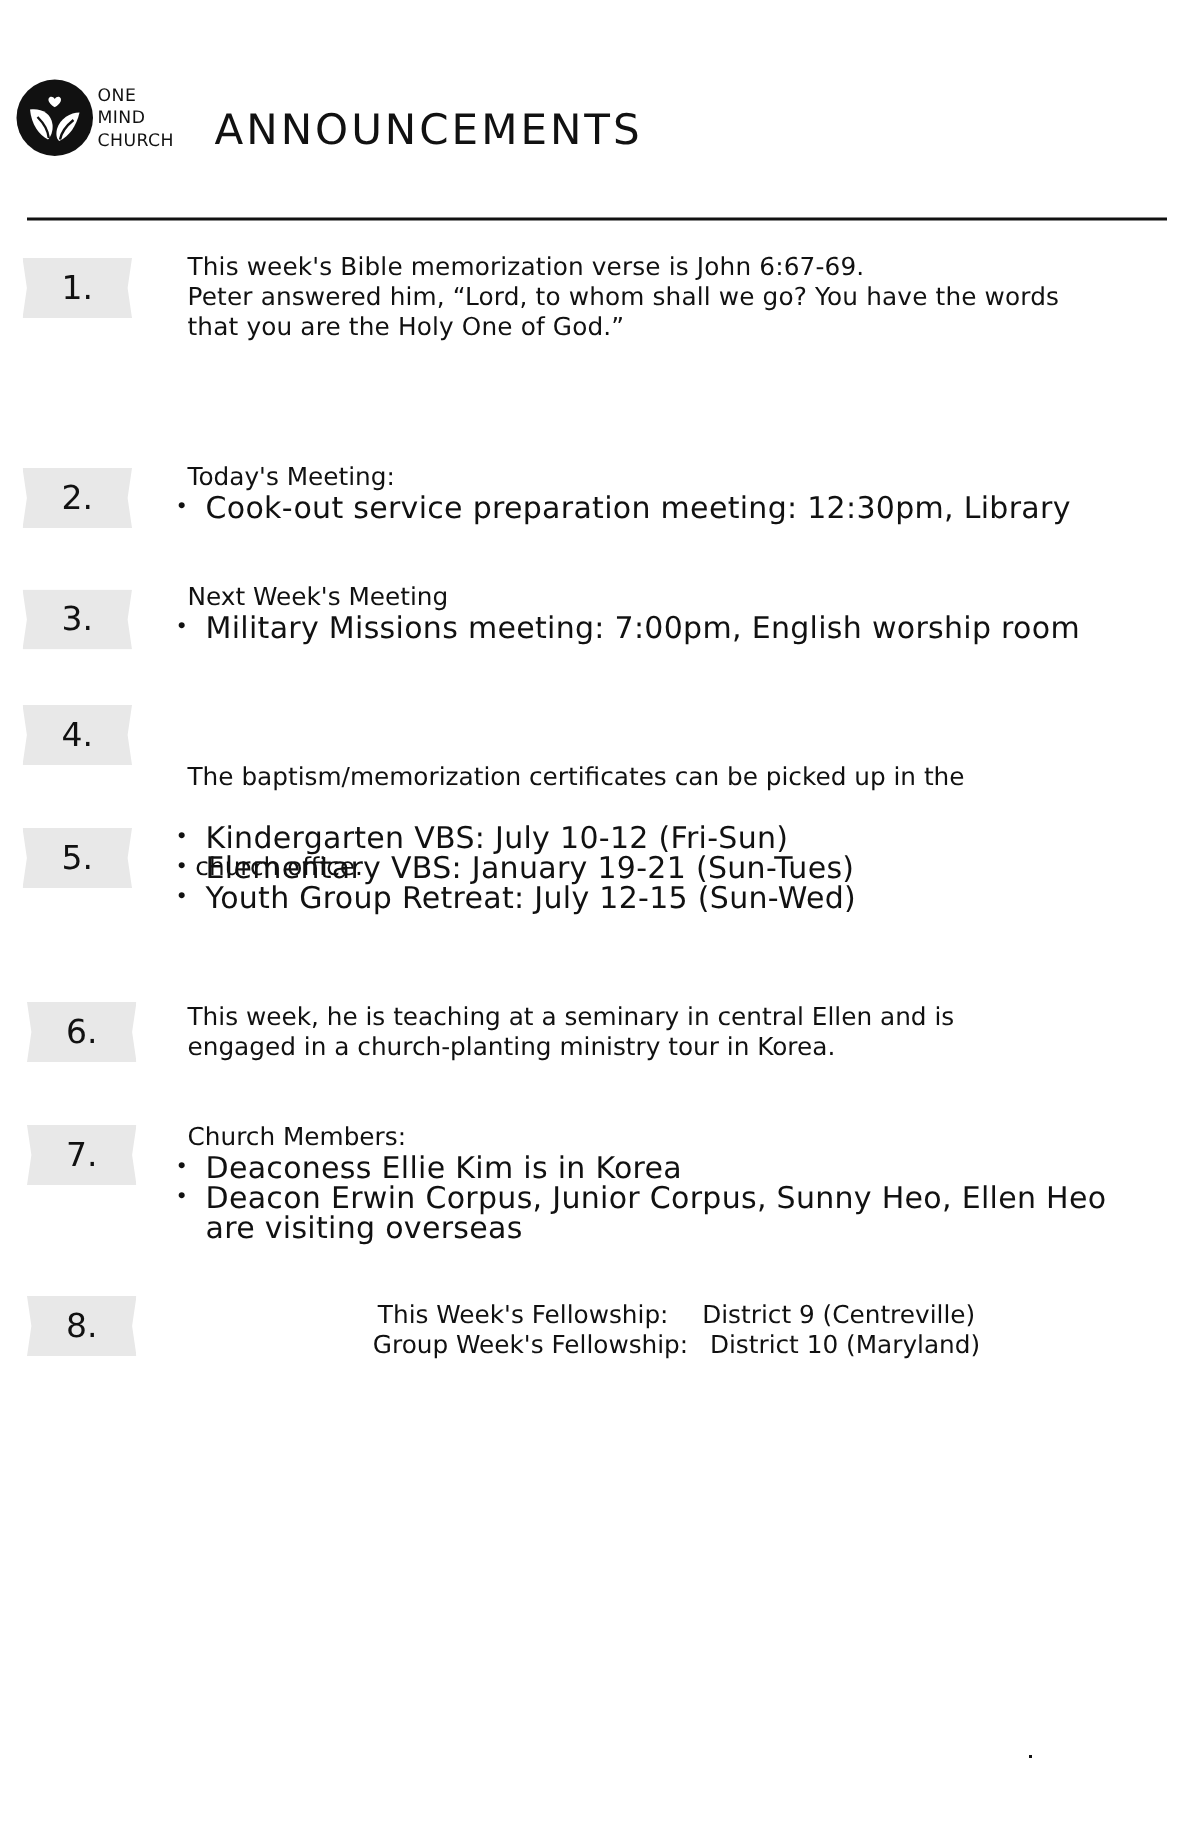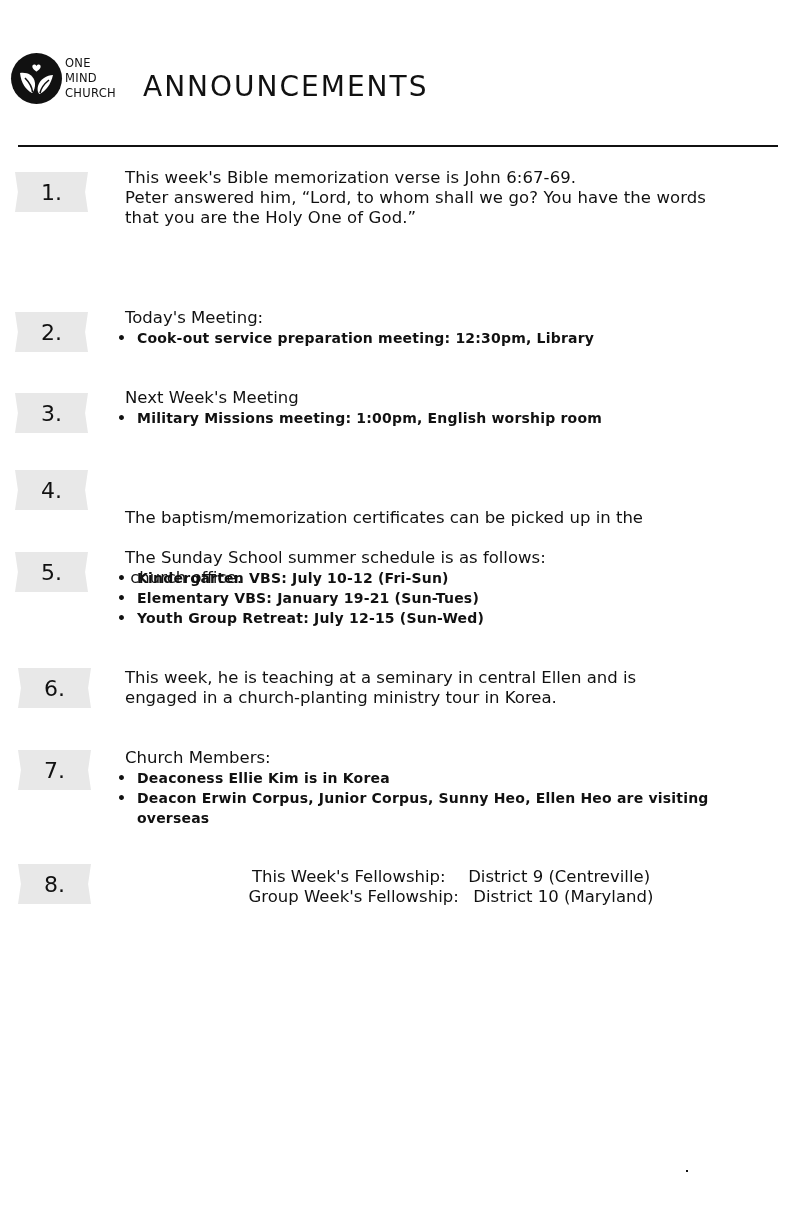--- a/index.html
+++ b/index.html
@@ -16,21 +16,21 @@
 
   .item { position: absolute; left: 0; width: 792px; }
   .badge { position: absolute; left: 15px; width: 73px; height: 40px; background: #e8e8e8;
            clip-path: polygon(0 0, 100% 0, 96% 50%, 100% 100%, 0 100%, 4% 50%);
            display: flex; align-items: center; justify-content: center;
            font-family: "DejaVu Sans", sans-serif; font-size: 22px; color: #111; }
   .content { position: absolute; left: 107px; width: 670px; font-size: 16.5px; line-height: 20px; color: #111; }
   .bold { font-weight: normal; margin-left: 18px; }
   .normal { font-weight: normal; }
   ul.bullets { list-style: none; margin: 0; padding: 0; }
-  ul.bullets li { position: relative; padding-left: 30px; font-size: 14px; line-height: 20px; font-weight: bold; letter-spacing: 0.2px; }
+  ul.bullets li { position: relative; padding-left: 30px; font-size: 20px; line-height: 20px; font-weight: normal; letter-spacing: 0.2px; }
   ul.bullets li::before { content: "•"; position: absolute; left: 10px; top: 0; font-size: 14px; }
   .fellow-row { white-space: nowrap; text-align: center; }
   .dot { position: absolute; left: 686px; top: 1170px; width: 2px; height: 2px; background: #111; }
 </style>
 </head>
 <body>
 
 <div class="header">
   <div class="logo-circle">
     <svg width="51" height="51" viewBox="0 0 51 51">
@@ -67,37 +67,36 @@
       <li>Cook-out service preparation meeting: 12:30pm, Library</li>
     </ul>
   </div>
 </div>
 
 <div class="item" style="top:392px;">
   <div class="badge" style="top:1px;">3.</div>
   <div class="content" style="top:-4px;">
     <div class="bold">Next Week's Meeting</div>
     <ul class="bullets">
-      <li>Military Missions meeting:  1:00pm, English worship room</li>
+      <li>Military Missions meeting:  7:00pm, English worship room</li>
     </ul>
   </div>
 </div>
 
 <div class="item" style="top:468px;">
   <div class="badge" style="top:2px;">4.</div>
   <div class="content bold" style="top:0px; white-space:pre;">
     <div>The baptism/memorization certificates can be picked up in the</div>
     <div> church office.</div>
   </div>
 </div>
 
 <div class="item" style="top:550px;">
   <div class="badge" style="top:2px;">5.</div>
   <div class="content" style="top:-2px;">
-    <div class="bold">The Sunday School summer schedule is as follows:</div>
     <ul class="bullets">
       <li>Kindergarten VBS:  July 10-12 (Fri-Sun)</li>
       <li>Elementary VBS:  January 19-21 (Sun-Tues)</li>
       <li>Youth Group Retreat:  July 12-15 (Sun-Wed)</li>
     </ul>
   </div>
 </div>
 
 <div class="item" style="top:666px;">
   <div class="badge" style="top:2px; left:18px;">6.</div>

